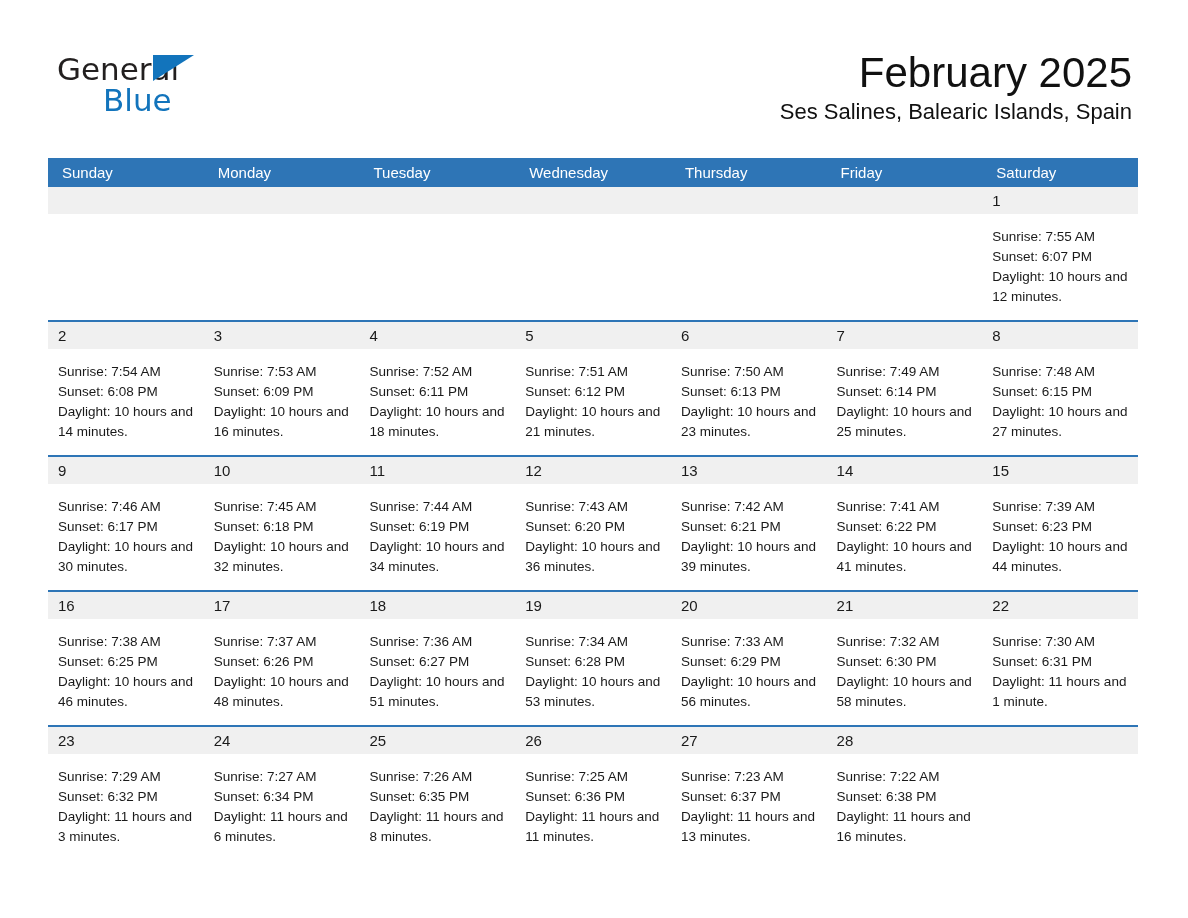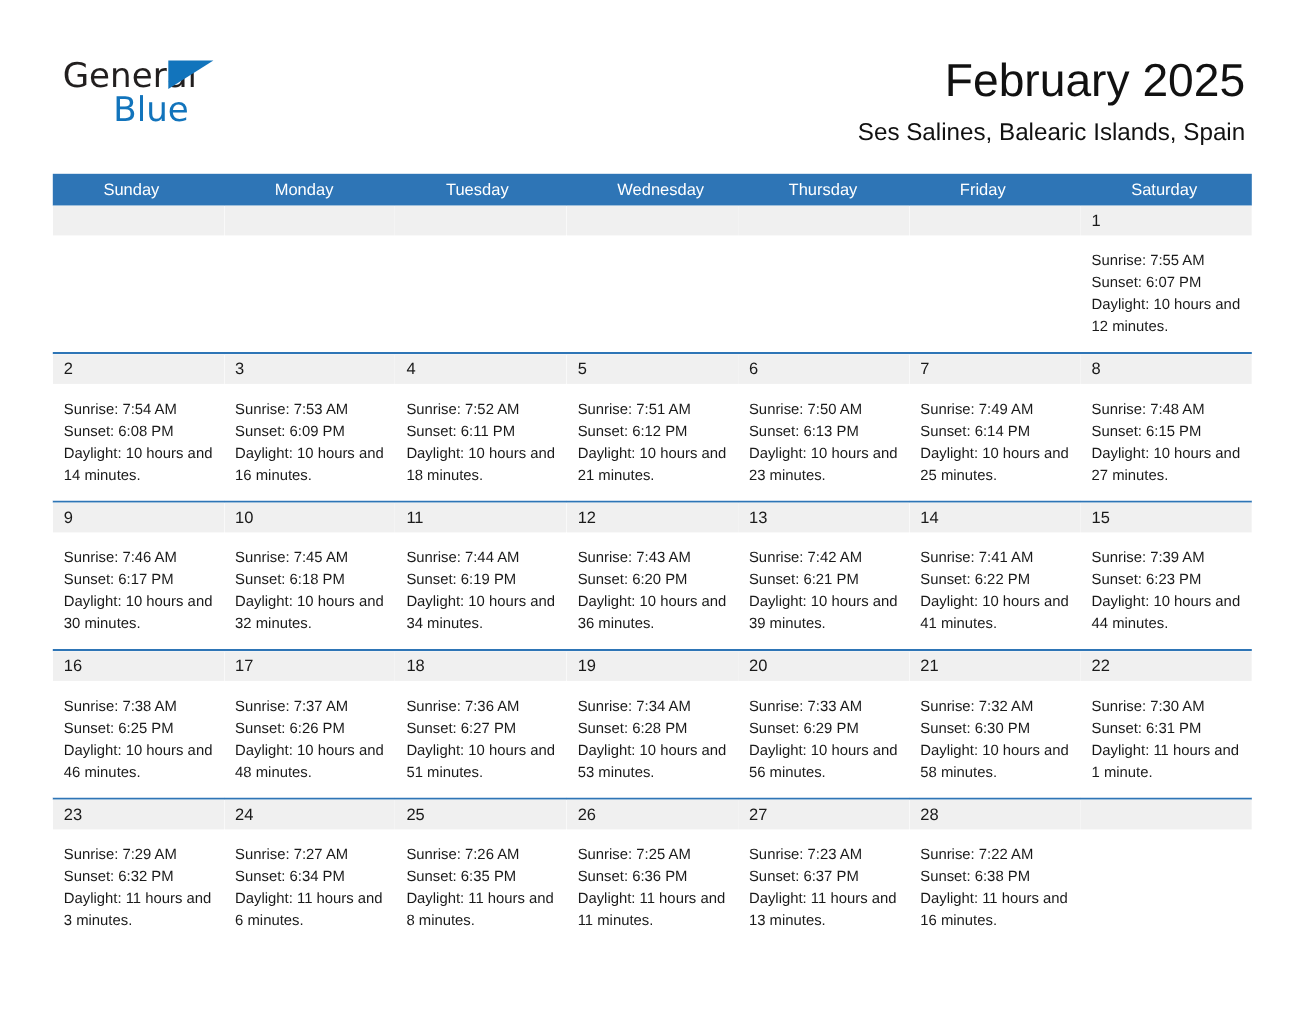--- a/index.html
+++ b/index.html
@@ -73,21 +73,20 @@
     text-align: right;
   }
   .month-title {
     font-size: 42px;
     line-height: 50px;
     color: #111111;
     font-weight: 400;
     white-space: nowrap;
   }
   .location {
-    margin-top: 8px;
     font-size: 22px;
     line-height: 28px;
     color: #111111;
     font-weight: 400;
     white-space: nowrap;
   }
 
   
   .calendar {
     position: absolute;
@@ -97,27 +96,26 @@
   }
 
   .weekday-header {
     display: flex;
     background: #2e75b6;
     height: 29px;
   }
   .weekday-cell {
     flex: 1 1 0;
     box-sizing: border-box;
-    padding-left: 0;
+    padding-left: 14px;
     color: #ffffff;
     font-size: 15px;
     line-height: 29px;
     white-space: nowrap;
     overflow: hidden;
-    margin-left: 46px;
   }
 
   .week-row {
     display: flex;
     border-top: 2px solid #2e75b6;
     height: 133px;
   }
   .week-row.first {
     border-top: none;
   }

